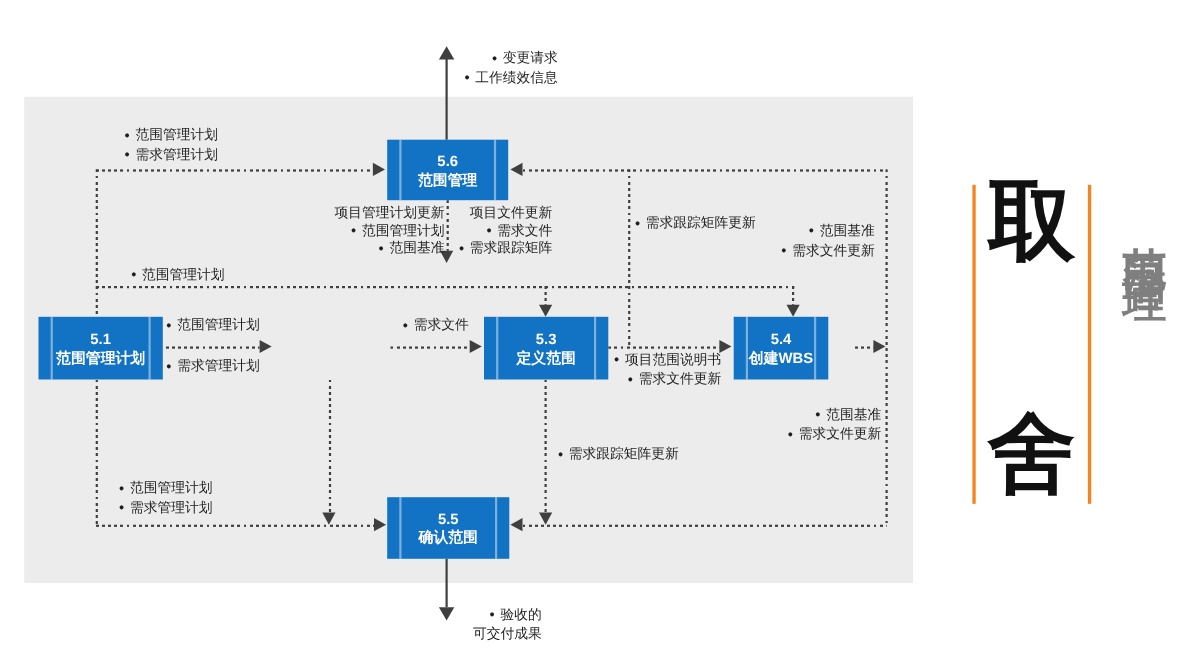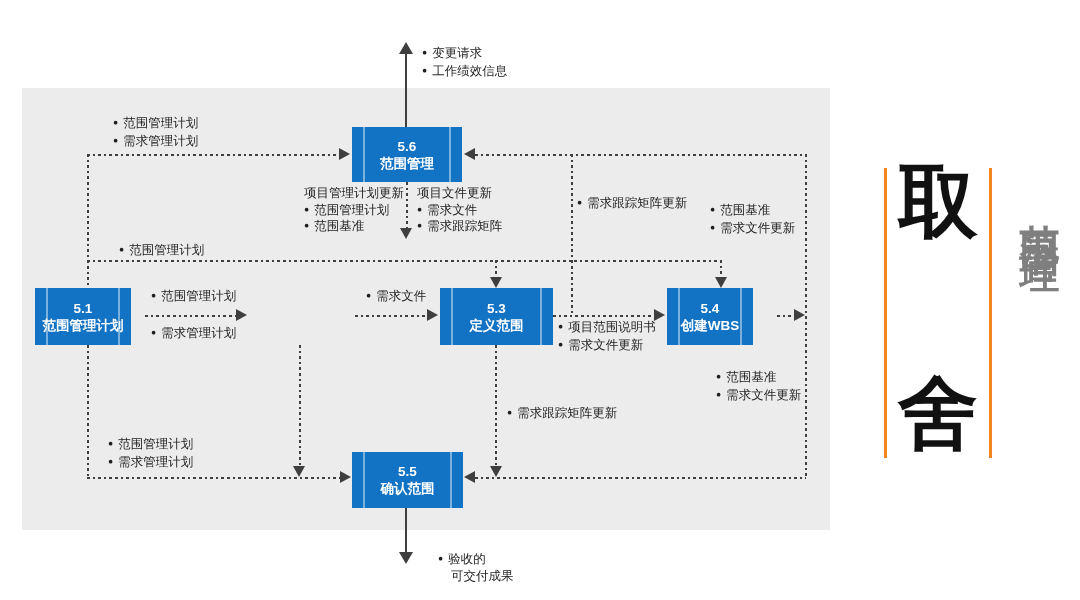--- a/index.html
+++ b/index.html
@@ -28,21 +28,21 @@
   .arr.d2{border-width:12px 7px 0 7px;border-color:var(--line) transparent transparent transparent;}
   
   .pbox{position:absolute;background:var(--blue);color:#fff;display:flex;flex-direction:column;
         align-items:center;justify-content:center;font-weight:bold;font-size:13.5px;line-height:17px;
         text-align:center;}
   .pbox::before,.pbox::after{content:"";position:absolute;top:0;bottom:0;width:2px;background:var(--stripe);}
   .pbox::before{left:11px;}
   .pbox::after{right:11px;}
   
   .lbl{position:absolute;font-size:12.5px;line-height:17px;white-space:nowrap;color:#1f1f1f;}
-  .lbl .ln{white-space:nowrap;}
+  .lbl .ln{white-space:nowrap;text-align:right;}
   .bullet::before{content:"●";font-size:8.5px;vertical-align:1.5px;margin-right:5px;}
   .indent{margin-left:13px;}
   
   .orange-line{position:absolute;top:168px;height:290px;width:3px;background:var(--orange);}
   .big-chars{position:absolute;left:886px;top:160px;width:104px;height:296px;display:flex;
              flex-direction:column;justify-content:space-between;align-items:center;
              font-family:"Liberation Serif","DejaVu Serif",serif;font-weight:900;
              font-size:80px;line-height:84px;color:#111;}
   .vertical-title{position:absolute;left:1014px;top:192px;writing-mode:vertical-rl;
                   font-size:40px;line-height:52px;font-weight:bold;color:var(--graytxt);
@@ -95,21 +95,21 @@
 
   <div class="sline-v" style="left:405px;top:50px;height:77px"></div>
   <div class="arr u" style="left:399px;top:42px"></div>
   <div class="sline-v" style="left:405px;top:508px;height:44px"></div>
   <div class="arr d2" style="left:399px;top:552px"></div>
 
   <div class="pbox" style="left:352px;top:127px;width:110px;height:55px">
     <div>5.6</div>
     <div>范围管理</div>
   </div>
-  <div class="pbox" style="left:35px;top:288px;width:96px;height:57px">
+  <div class="pbox" style="left:35px;top:288px;width:113px;height:57px">
     <div>5.1</div>
     <div>范围管理计划</div>
   </div>
   <div class="pbox" style="left:440px;top:288px;width:113px;height:57px">
     <div>5.3</div>
     <div>定义范围</div>
   </div>
   <div class="pbox" style="left:667px;top:288px;width:86px;height:57px">
     <div>5.4</div>
     <div>创建WBS</div>
@@ -165,21 +165,21 @@
     <div class="ln bullet">需求文件更新</div>
   </div>
 
   <div class="lbl bullet" style="left:507px;top:404px">需求跟踪矩阵更新</div>
 
   <div class="lbl" style="left:108px;top:435px">
     <div class="ln bullet">范围管理计划</div>
     <div class="ln bullet">需求管理计划</div>
   </div>
 
-  <div class="lbl" style="left:438px;top:550px">
+  <div class="lbl" style="left:417px;top:550px">
     <div class="ln bullet">验收的</div>
     <div class="ln indent">可交付成果</div>
   </div>
 
   <div class="orange-line" style="left:884px"></div>
   <div class="orange-line" style="left:989px"></div>
   <div class="big-chars">
     <div>取</div>
     <div>舍</div>
   </div>

